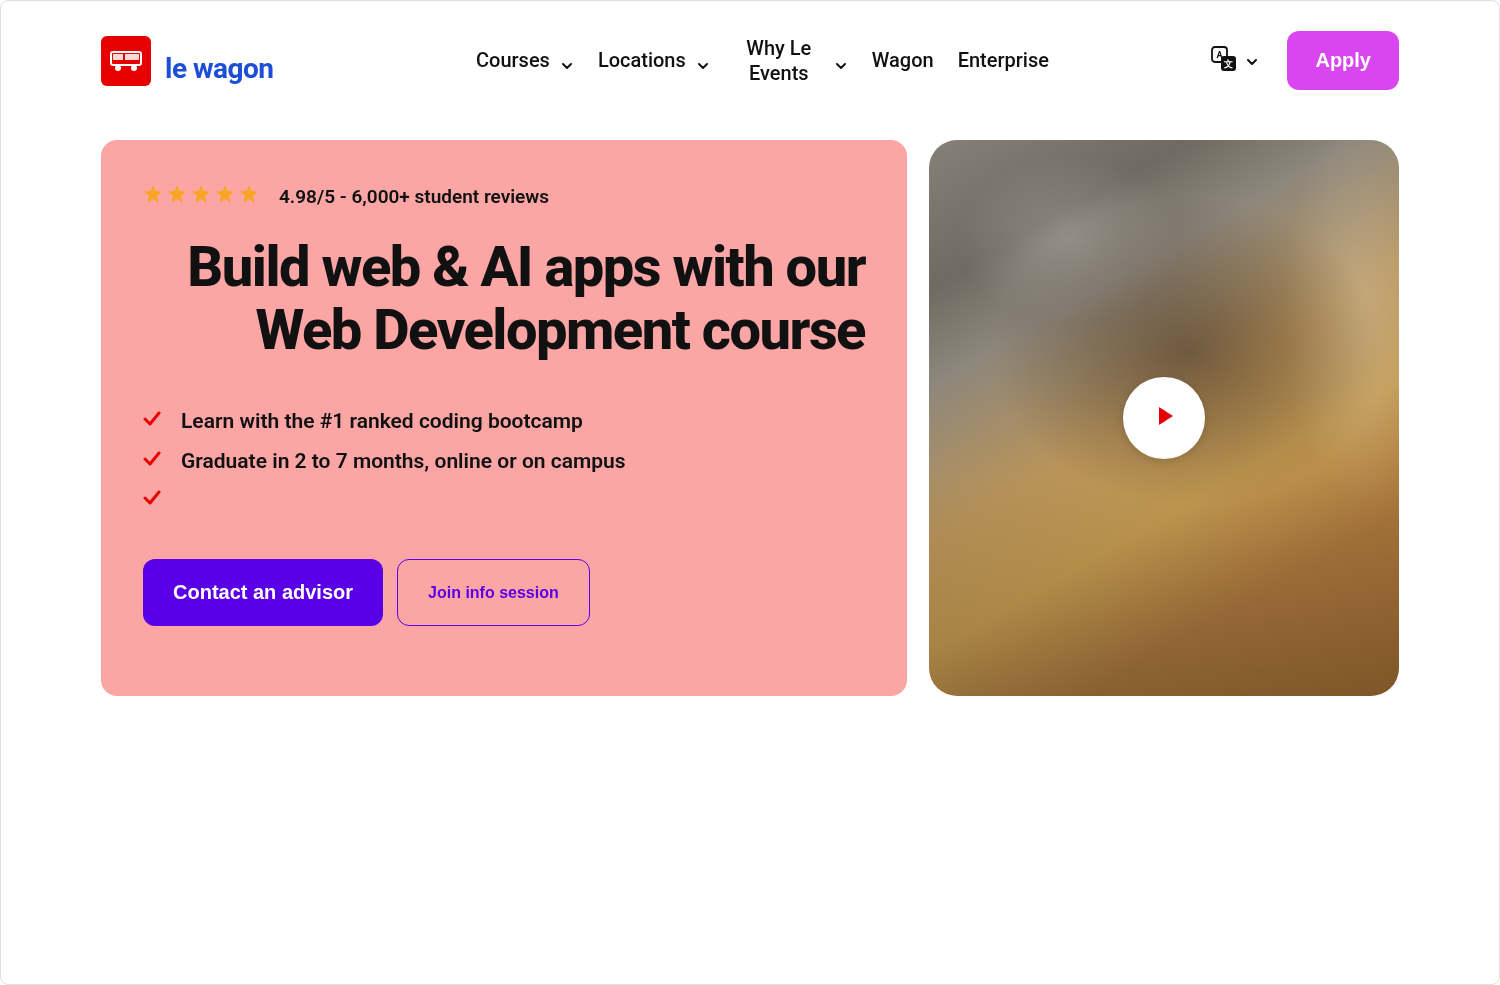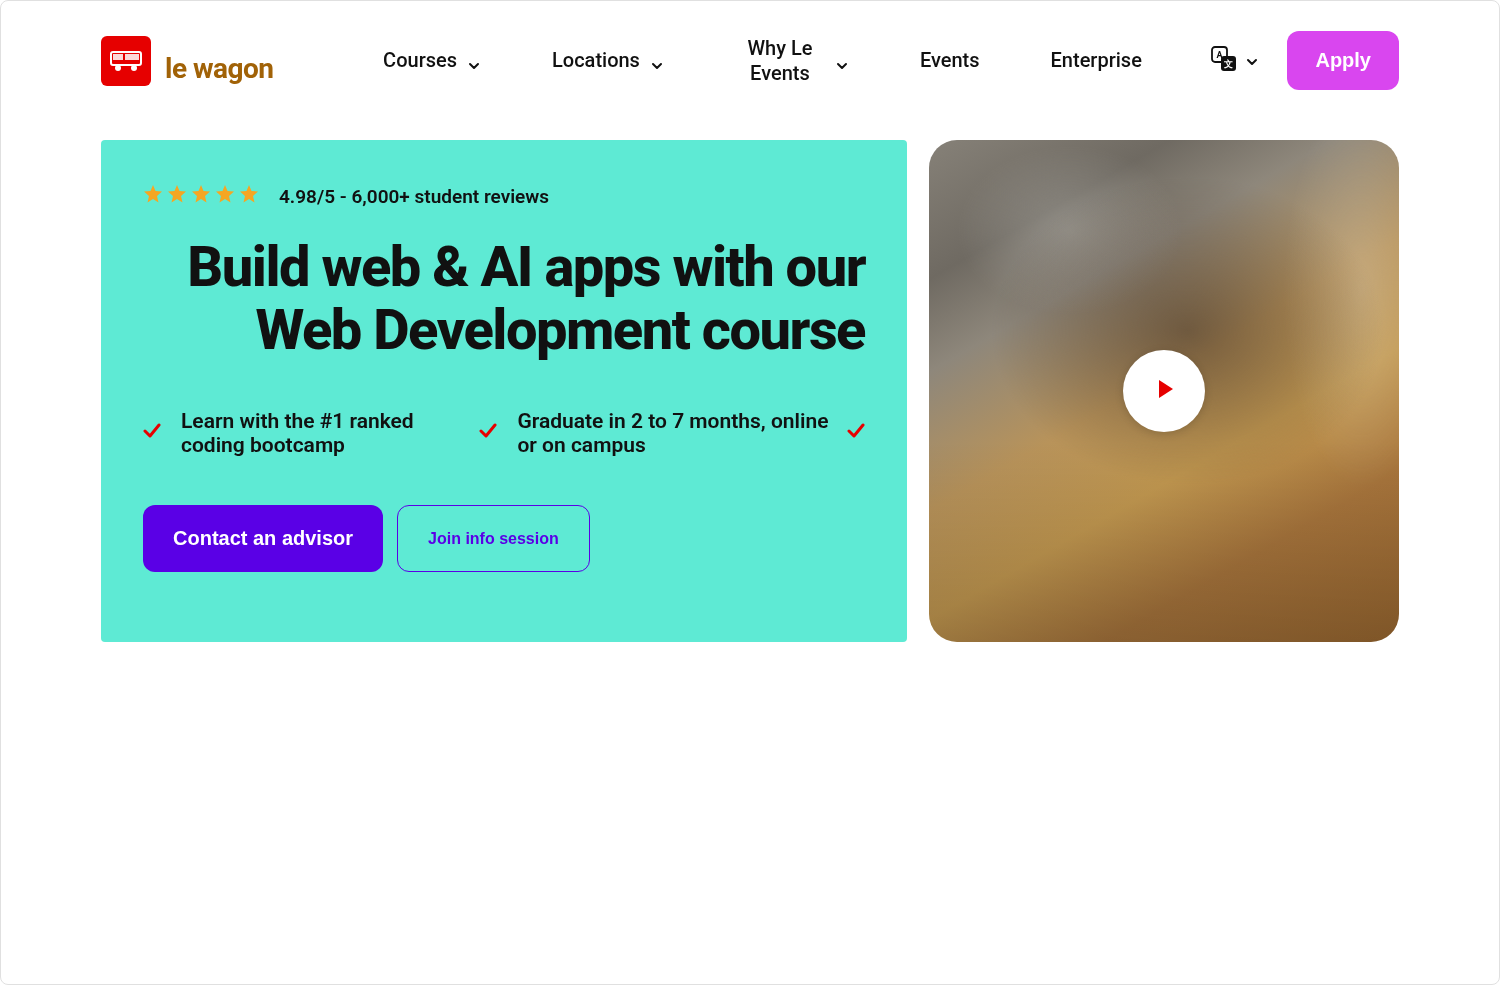--- a/index.html
+++ b/index.html
@@ -36,28 +36,28 @@
       height: 50px;
       background: #e60000;
       border-radius: 6px;
       display: flex;
       align-items: center;
       justify-content: center;
     }
     .brand-name {
       font-size: 28px;
       font-weight: 700;
-      color: #a16207;
+      color: #1d4ed8;
       letter-spacing: -0.5px;
       margin-top: 16px;
     }
     .nav-center {
       display: flex;
       align-items: center;
-      gap: 71px;
+      gap: 24px;
       margin-left: 40px;
       flex: 1;
       justify-content: center;
     }
     .nav-item {
       display: flex;
       align-items: center;
       gap: 10px;
       font-size: 20px;
       font-weight: 500;
@@ -96,22 +96,22 @@
       cursor: pointer;
     }
     
     .hero {
       display: flex;
       gap: 22px;
       align-items: stretch;
     }
     .hero-left {
       flex: 1;
-      background: #5eead4;
-      border-radius: 4px;
+      background: #fca5a5;
+      border-radius: 16px;
       padding: 44px 42px 70px 42px;
     }
     .rating-row {
       display: flex;
       align-items: center;
       gap: 20px;
       margin-bottom: 28px;
     }
     .stars {
       display: flex;
@@ -126,21 +126,21 @@
       font-size: 56px;
       font-weight: 800;
       line-height: 1.12;
       letter-spacing: -1.5px;
       color: #111;
       margin-bottom: 48px;
       text-align: right;
     }
     .feature-list {
       display: flex;
-      flex-direction: row;
+      flex-direction: column;
       gap: 16px;
       margin-bottom: 48px;
     }
     .feature-item {
       display: flex;
       align-items: center;
       gap: 20px;
     }
     .feature-text {
       font-size: 21px;
@@ -242,21 +242,21 @@
       </div>
       <div class="nav-item">
         <span class="multi">Why Le Events</span>
         <span class="chevron">
           <svg width="14" height="14" viewBox="0 0 14 14">
               <path d="M3 5 L7 9 L11 5" fill="none" stroke="#111" stroke-width="2" stroke-linecap="round" stroke-linejoin="round"></path>
             </svg>
         </span>
       </div>
       <div class="nav-item">
-        <span>Events</span>
+        <span>Wagon</span>
       </div>
       <div class="nav-item">
         <span>Enterprise</span>
       </div>
     </div>
 
     <div class="nav-right">
       <div class="lang-selector">
         <span>
           <svg width="26" height="26" viewBox="0 0 26 26">

